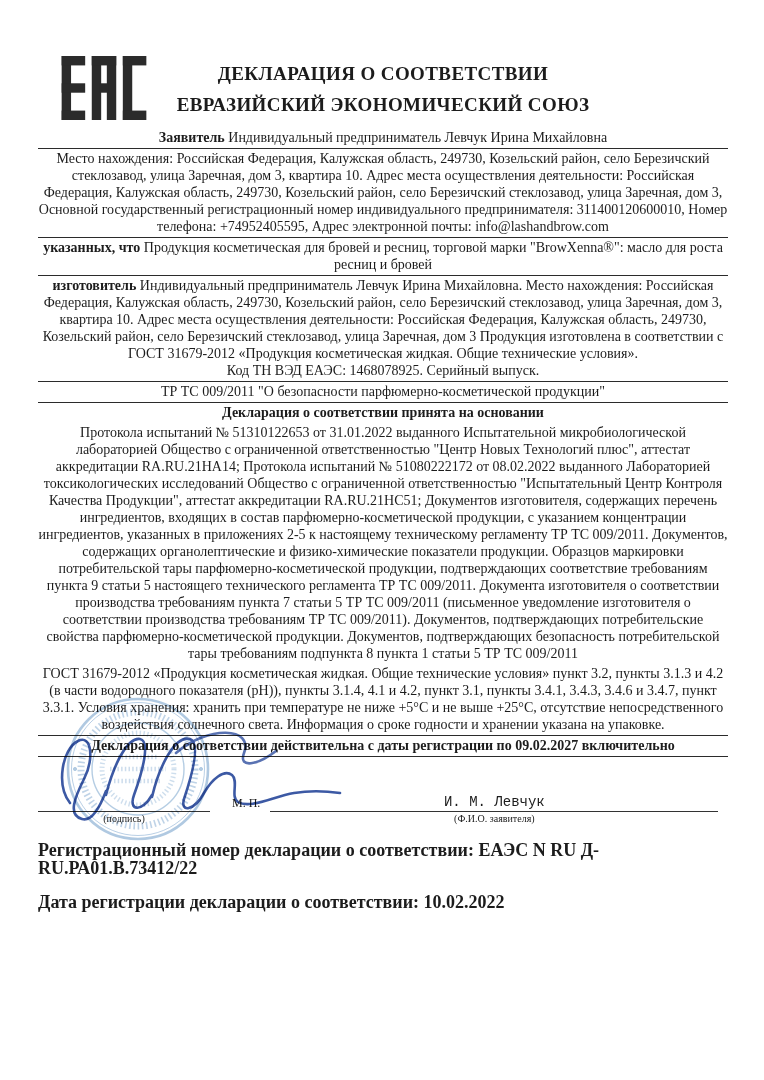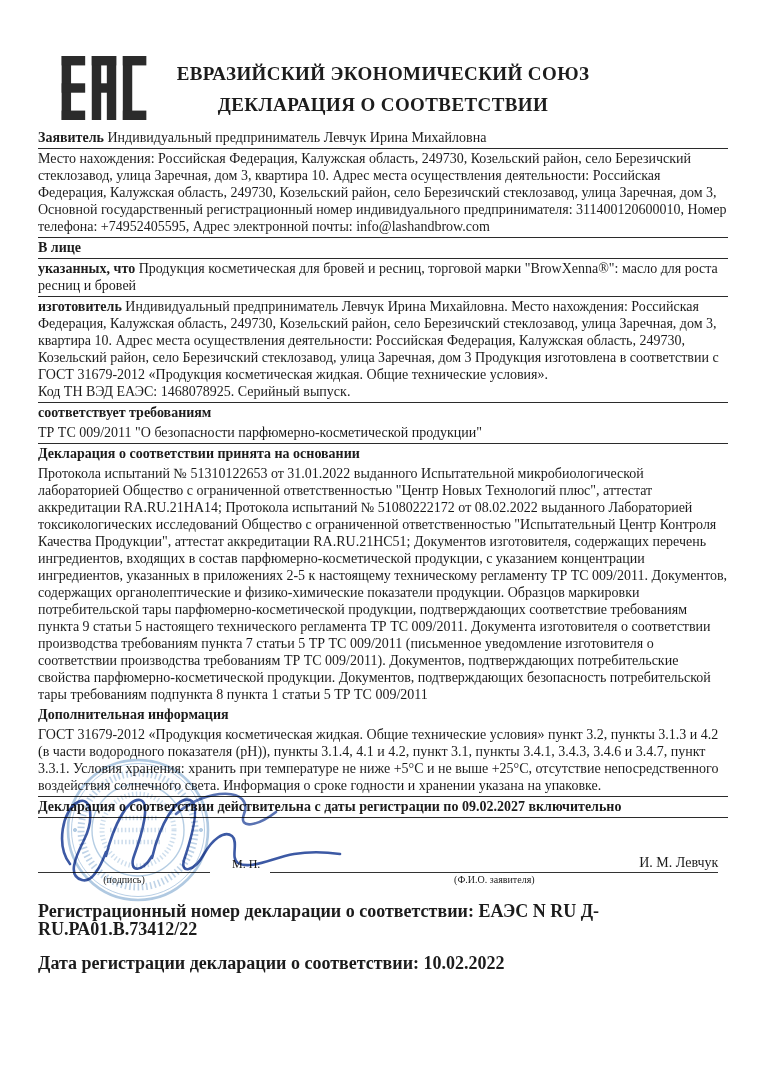--- a/index.html
+++ b/index.html
@@ -11,33 +11,33 @@
   }
   .page { position:relative; width:764px; height:1080px; background:#fff; padding:52px 36px 0 38px; }
 
   
   .header { position:relative; height:72px; margin-bottom:4px; }
   .eac-logo { position:absolute; left:20px; top:4px; width:92px; height:64px; }
   .titles { text-align:center; padding-top:6px; }
   .titles div { font-weight:bold; font-size:19px; line-height:31px; letter-spacing:0.4px; }
 
   
-  .sec { font-size:14px; line-height:17px; padding:1px 0 2px 0; }
+  .sec { font-size:14px; line-height:17px; padding:1px 0 2px 0;text-align:center; }
   .hr  { border-bottom:1.6px solid #2b2b2b; }
   .sec b { font-weight:bold; }
   .gap-top { margin-top:15px; }
   .head-line { font-weight:bold; }
 
   
   .sig-row { position:relative; height:62px; margin-top:6px; display:flex; align-items:flex-end; }
   .sig-left  { width:172px; }
   .sig-right { width:448px; }
   .sig-line { border-bottom:1.4px solid #333; height:0; }
   .sig-cap { font-size:10px; text-align:center; line-height:13px; color:#222; }
-  .sig-name { font-size:14px; text-align:right; line-height:18px; }
+  .sig-name { font-size:14px; text-align:center; line-height:18px;font-family:Liberation Mono, monospace; }
   .sig-mp { font-size:12px; margin:0 0 14px 0; flex:0 0 auto; padding:0 10px 0 22px; }
   .spacer { flex:1 1 auto; }
 
   .stamp-svg { position:absolute; left:24px; top:-70px; width:152px; height:152px; mix-blend-mode:multiply; pointer-events:none; }
   .sign-svg  { position:absolute; left:10px; top:-56px; width:300px; height:116px; mix-blend-mode:multiply; pointer-events:none; }
 
   
   .foot-line { font-weight:bold; font-size:18px; line-height:18px; margin-top:16px; }
   .foot-line .val { font-weight:bold; }
 </style>
@@ -59,55 +59,50 @@
         <rect x="48" y="0" width="10" height="68"></rect>
         <rect x="32" y="0" width="26" height="10"></rect>
         <rect x="40" y="29" width="10" height="10"></rect>
 
         <rect x="65" y="0" width="10" height="68"></rect>
         <rect x="65" y="0" width="25" height="10"></rect>
         <rect x="65" y="58" width="25" height="10"></rect>
       </g>
     </svg>
     <div class="titles">
+      <div>ДЕКЛАРАЦИЯ О СООТВЕТСТВИИ</div>
       <div>ЕВРАЗИЙСКИЙ ЭКОНОМИЧЕСКИЙ СОЮЗ</div>
-      <div>ДЕКЛАРАЦИЯ О СООТВЕТСТВИИ</div>
     </div>
   </div>
 
   <div class="sec hr">
     <b>Заявитель</b>
     <span>Индивидуальный предприниматель Левчук Ирина Михайловна</span>
   </div>
   <div class="sec hr">Место нахождения: Российская Федерация, Калужская область, 249730, Козельский район, село Березичский стеклозавод, улица Заречная, дом 3, квартира 10. Адрес места осуществления деятельности: Российская Федерация, Калужская область, 249730, Козельский район, село Березичский стеклозавод, улица Заречная, дом 3, Основной государственный регистрационный номер индивидуального предпринимателя: 311400120600010, Номер телефона: +74952405595, Адрес электронной почты: info@lashandbrow.com</div>
 
-  <div class="sec hr">
-    <b>В лице</b>
-  </div>
 
   <div class="sec hr">
     <b>указанных, что</b>
     <span>Продукция косметическая для бровей и ресниц, торговой марки "BrowXenna®":  масло для роста ресниц и бровей</span>
   </div>
 
   <div class="sec hr">
     <div>
       <b>изготовитель</b>
       <span>Индивидуальный предприниматель Левчук Ирина Михайловна. Место нахождения: Российская Федерация, Калужская область, 249730, Козельский район, село Березичский стеклозавод, улица Заречная, дом 3, квартира 10. Адрес места осуществления деятельности: Российская Федерация, Калужская область, 249730, Козельский район, село Березичский стеклозавод, улица Заречная, дом 3 Продукция изготовлена в соответствии с ГОСТ 31679-2012 «Продукция косметическая жидкая. Общие технические условия».</span>
     </div>
     <div>Код ТН ВЭД ЕАЭС: 1468078925. Серийный выпуск.</div>
   </div>
 
-  <div class="sec head-line">соответствует требованиям</div>
   <div class="sec hr">ТР ТС 009/2011 "О безопасности парфюмерно-косметической продукции"</div>
 
   <div class="sec head-line">Декларация о соответствии принята на основании</div>
   <div class="sec">Протокола испытаний № 51310122653 от 31.01.2022 выданного Испытательной микробиологической лабораторией Общество с ограниченной ответственностью "Центр Новых Технологий плюс", аттестат аккредитации RA.RU.21HA14; Протокола испытаний № 51080222172 от 08.02.2022 выданного Лабораторией токсикологических исследований Общество с ограниченной ответственностью "Испытательный Центр Контроля Качества Продукции", аттестат аккредитации RA.RU.21HC51; Документов изготовителя, содержащих перечень ингредиентов, входящих в состав парфюмерно-косметической продукции, с указанием концентрации ингредиентов, указанных в приложениях 2-5 к настоящему техническому регламенту ТР ТС 009/2011. Документов, содержащих органолептические и физико-химические показатели продукции. Образцов маркировки потребительской тары парфюмерно-косметической продукции, подтверждающих соответствие требованиям пункта 9 статьи 5 настоящего технического регламента ТР ТС 009/2011. Документа изготовителя о соответствии производства требованиям пункта 7 статьи 5 ТР ТС 009/2011 (письменное уведомление изготовителя о соответствии производства требованиям ТР ТС 009/2011). Документов, подтверждающих потребительские свойства парфюмерно-косметической продукции. Документов, подтверждающих безопасность потребительской тары требованиям подпункта 8 пункта 1 статьи 5 ТР ТС 009/2011</div>
 
-  <div class="sec head-line">Дополнительная информация</div>
   <div class="sec hr">ГОСТ 31679-2012 «Продукция косметическая жидкая. Общие технические условия» пункт 3.2, пункты 3.1.3 и 4.2 (в части водородного показателя (рН)), пункты 3.1.4, 4.1 и 4.2, пункт 3.1, пункты 3.4.1, 3.4.3, 3.4.6 и 3.4.7, пункт 3.3.1. Условия хранения: хранить при температуре не ниже +5°С и не выше +25°С, отсутствие непосредственного воздействия солнечного света. Информация о сроке годности и хранении указана на упаковке.</div>
 
   <div class="sec hr head-line">Декларация о соответствии действительна с даты регистрации по 09.02.2027 включительно</div>
 
   <div class="sig-row">
 
     <svg class="stamp-svg" viewBox="0 0 152 152" aria-hidden="true">
       <g fill="none" stroke="#7fa8cf">
         <circle cx="76" cy="76" r="70" stroke-width="2.6" opacity="0.62"></circle>
         <circle cx="76" cy="76" r="66.5" stroke-width="1" opacity="0.55"></circle>

